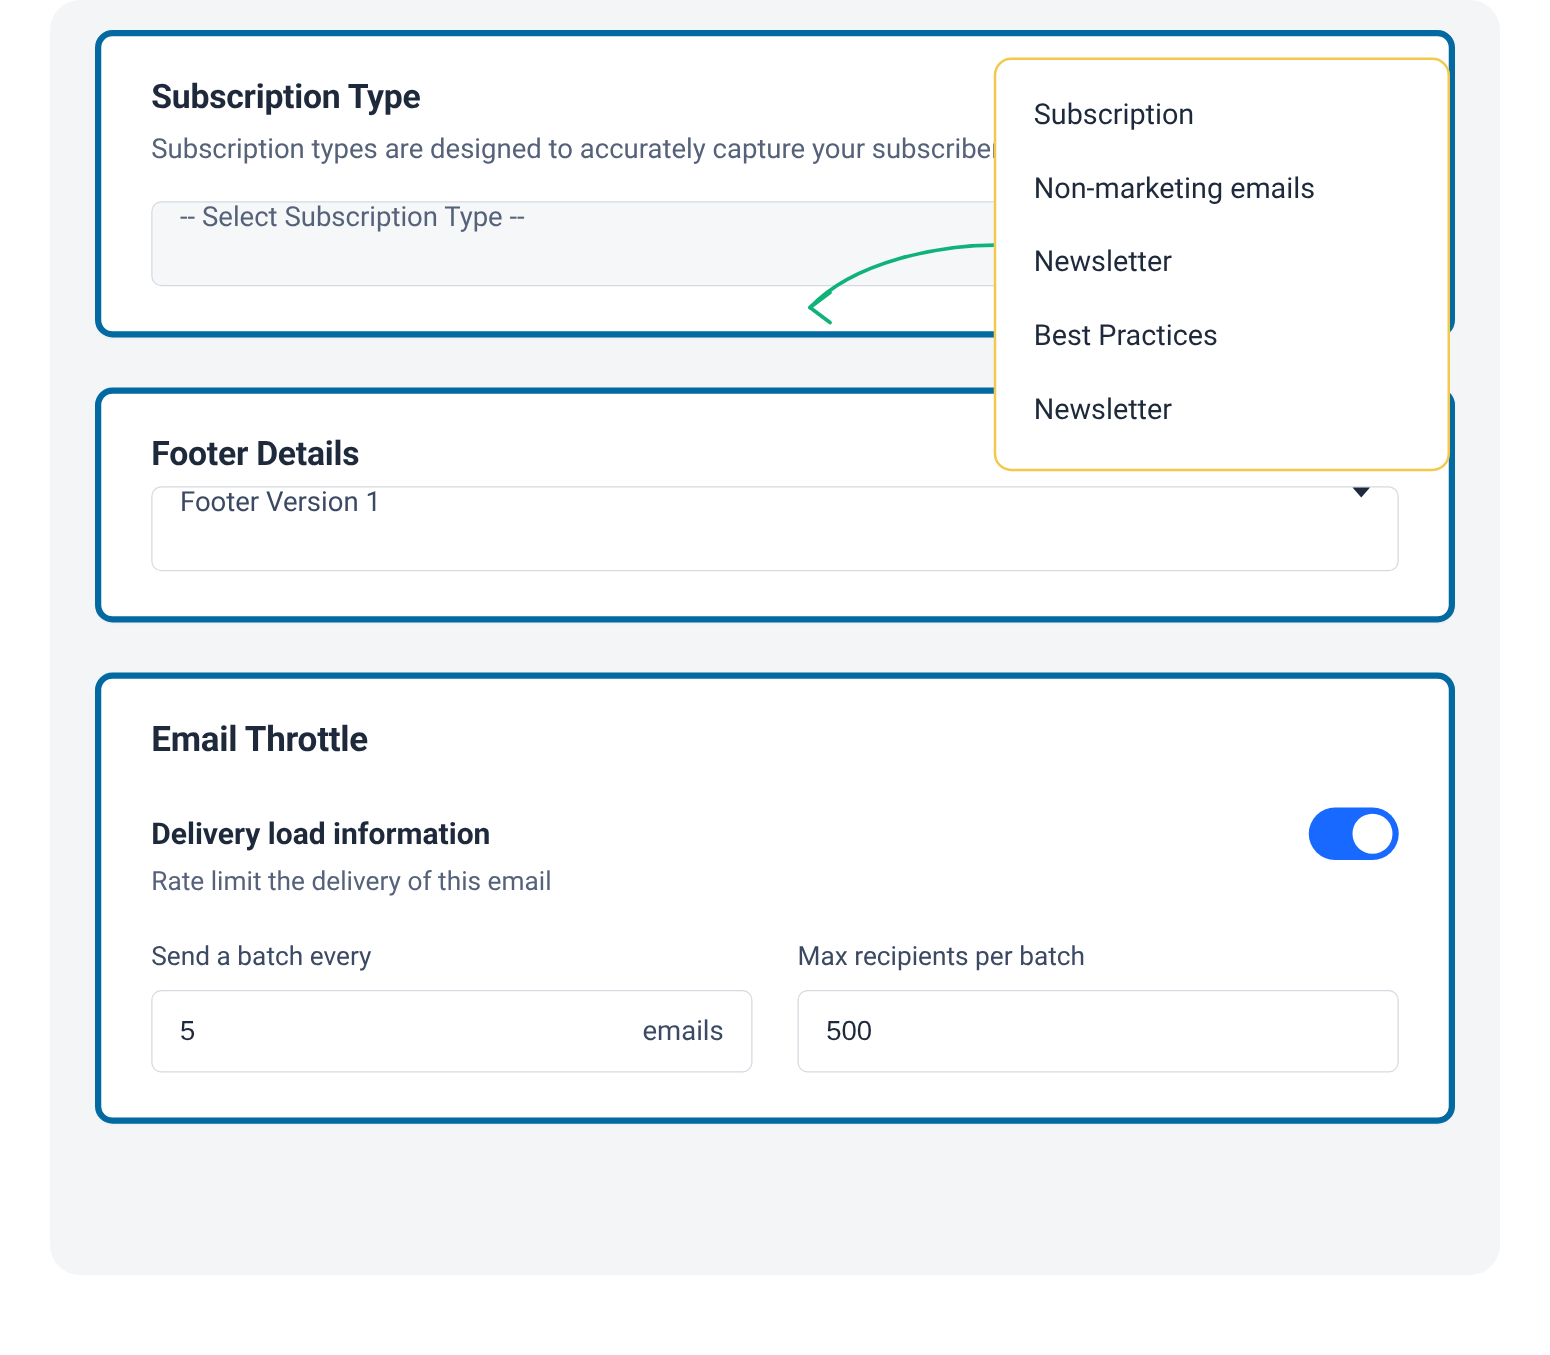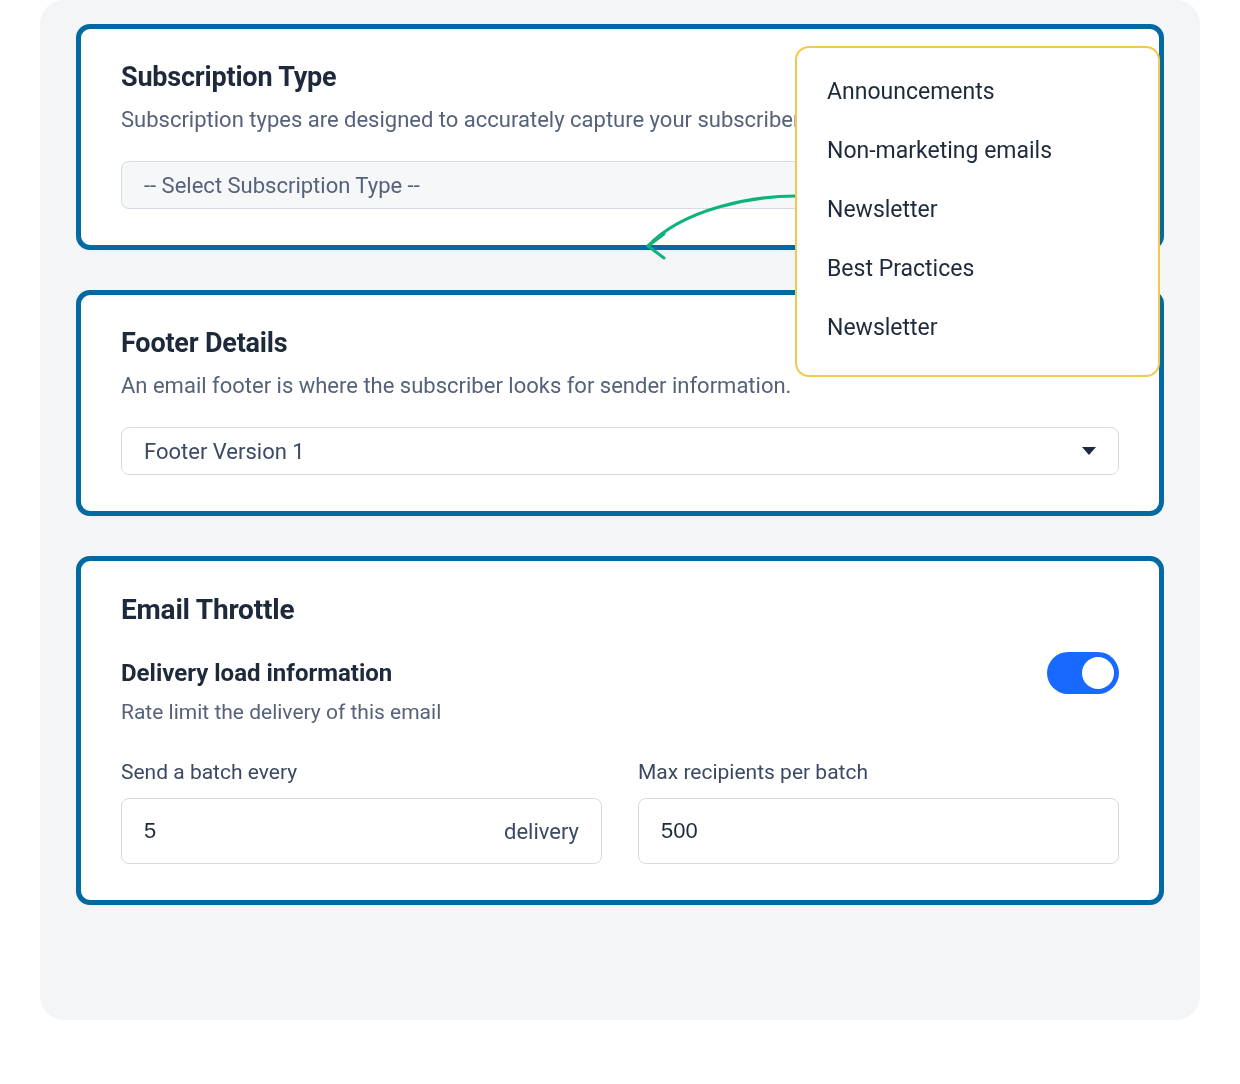--- a/index.html
+++ b/index.html
@@ -30,35 +30,34 @@
     font-size: 27px;
     font-weight: 700;
     color: #1e2a3b;
     margin-bottom: 10px;
     letter-spacing: -.2px;
   }
   .card h3 {
     font-size: 28px;
     font-weight: 700;
     color: #1e2a3b;
-    margin-bottom: 26px;
+    margin-bottom: 38px;
     letter-spacing: -.2px;
   }
   .card p.desc {
     font-size: 22px;
     line-height: 1.55;
     color: #55627a;
     margin-bottom: 24px;
   }
   .select {
     display: flex;
-    align-items: center;
     justify-content: space-between;
     width: 100%;
-    height: 48px;
+    height: 68px;
     border: 1px solid #d5dae1;
     border-radius: 8px;
     padding: 0 22px;
     font-size: 22px;
     color: #3c4963;
     background: #fff;
     cursor: pointer;
   }
   .select.muted {
     background: #f6f7f9;
@@ -137,35 +136,34 @@
 
   <div class="card">
     <h2>Subscription Type</h2>
     <p class="desc">Subscription types are designed to accurately capture your subscriber's subscription preferences.</p>
     <div class="select muted">
       <span>-- Select Subscription Type --</span>
     </div>
   </div>
 
   <div class="popup">
-    <div class="popup-item">Announcements</div>
+    <div class="popup-item">Subscription</div>
     <div class="popup-item">Non-marketing emails</div>
     <div class="popup-item">Newsletter</div>
     <div class="popup-item">Best Practices</div>
     <div class="popup-item">Newsletter</div>
   </div>
 
   <svg class="arrow-svg" width="170" height="80" viewBox="0 0 170 80">
     <path d="M162 8 C 120 8, 50 20, 14 58" fill="none" stroke="#0fb37a" stroke-width="3" stroke-linecap="round"></path>
     <path d="M14 58 L30 46 M14 58 L30 70" fill="none" stroke="#0fb37a" stroke-width="3" stroke-linecap="round"></path>
   </svg>
 
   <div class="card">
     <h2>Footer Details</h2>
-    <p class="desc">An email footer is where the subscriber looks for sender information.</p>
     <div class="select">
       <span>Footer Version 1</span>
       <span class="caret"></span>
     </div>
   </div>
 
   <div class="card" style="margin-bottom:0;">
     <h3>Email Throttle</h3>
 
     <div class="sub-header">
@@ -174,21 +172,21 @@
         <div class="toggle-knob"></div>
       </div>
     </div>
     <div class="sub-desc">Rate limit the delivery of this email</div>
 
     <div class="row2">
       <div class="col">
         <div class="field-label">Send a batch every</div>
         <div class="input-wrap">
           <input type="text" value="5" style="">
-          <span class="suffix">delivery</span>
+          <span class="suffix">emails</span>
         </div>
       </div>
       <div class="col">
         <div class="field-label">Max recipients per batch</div>
         <div class="input-wrap">
           <input type="text" value="500" style="">
         </div>
       </div>
     </div>
   </div>

